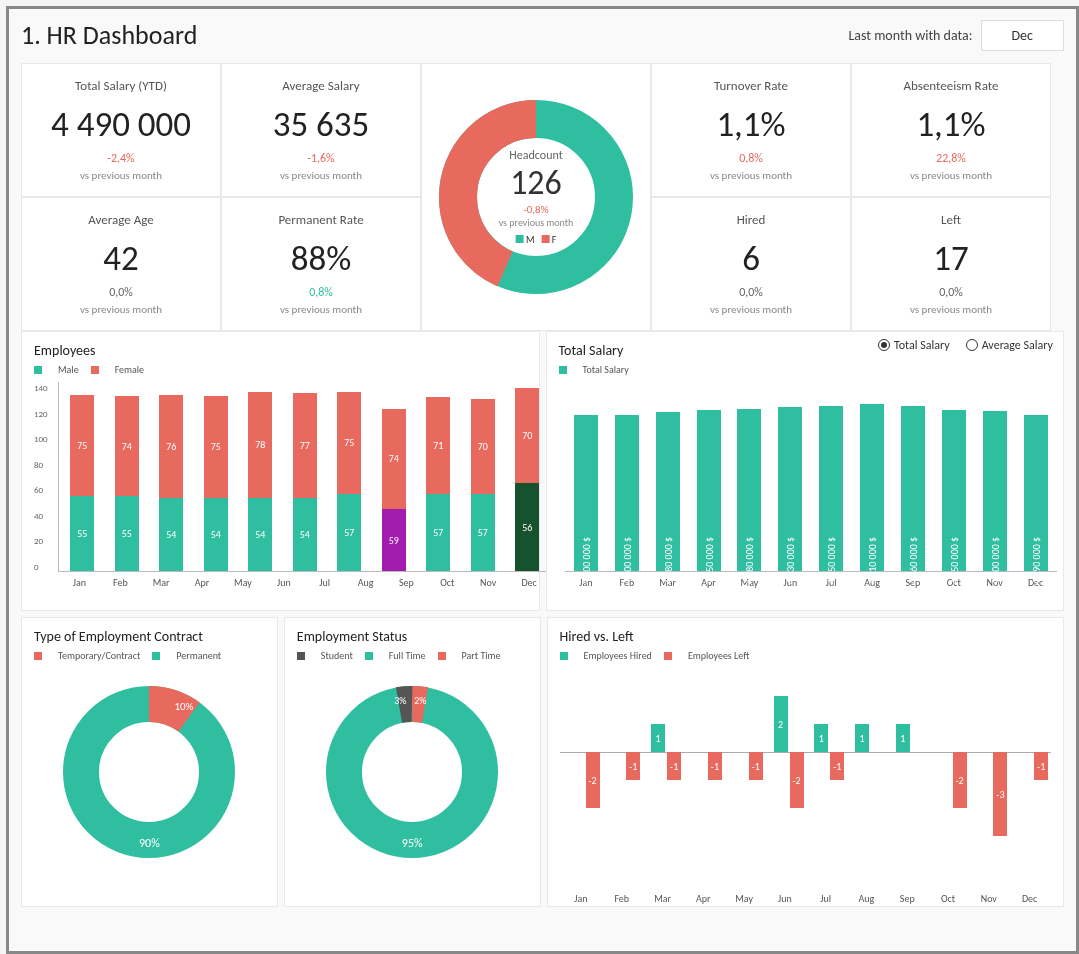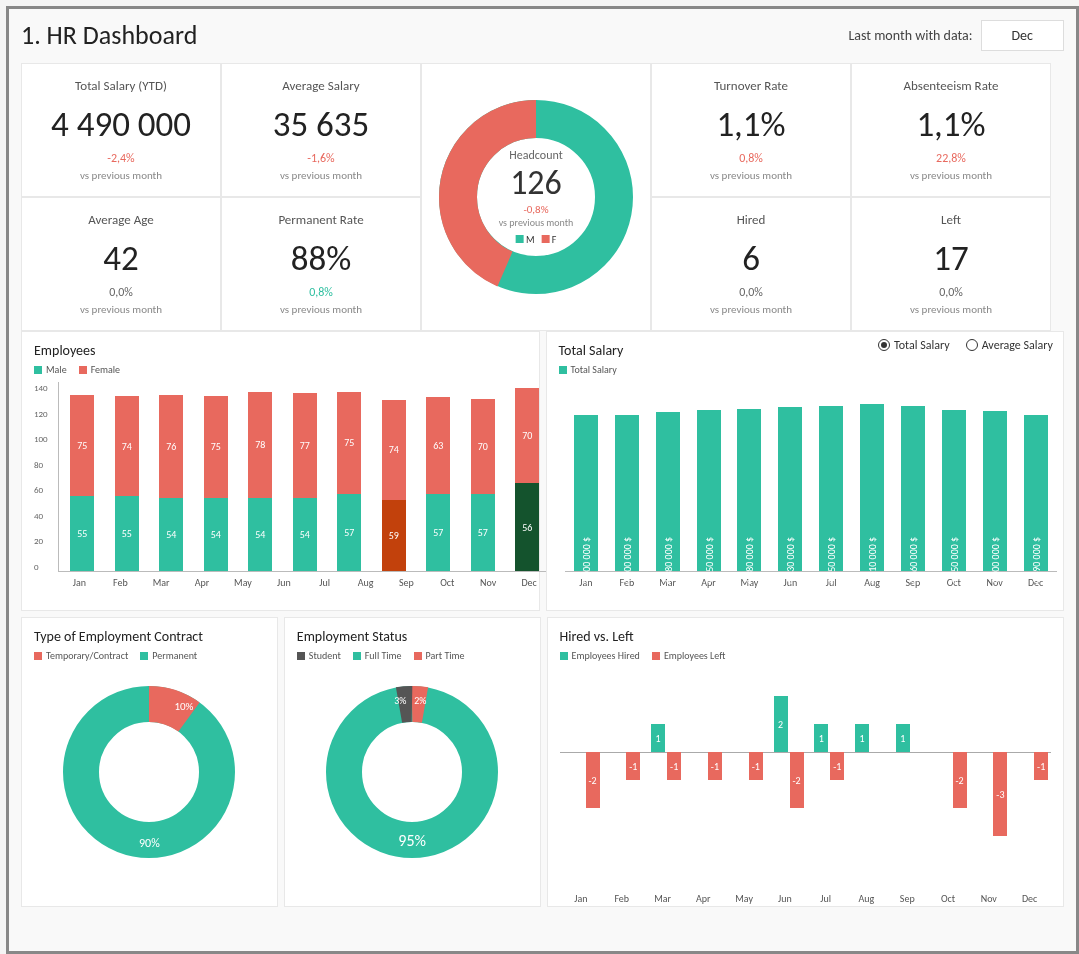--- a/index.html
+++ b/index.html
@@ -17,21 +17,21 @@
   .card-delta { font-size: 12px; margin-top: 6px; }
   .neg { color: #e8695e; }
   .pos { color: #2fbfa0; }
   .neu { color: #666; }
   .card-note { font-size: 11px; color: #888; margin-top: 4px; }
   .donut-card { background: #fff; border: 1px solid #e8e8e8; grid-row: span 2; display: flex; flex-direction: column; align-items: center; justify-content: center; }
   .panel-row { display: flex; gap: 6px; height: 280px; margin-bottom: 6px; }
   .panel { background: #fff; border: 1px solid #e8e8e8; padding: 10px 12px; position: relative; }
   .panel-title { font-size: 14px; color: #222; margin-bottom: 4px; }
   .legend { display: flex; gap: 12px; font-size: 10px; color: #555; margin-bottom: 6px; }
-  .legend-item { display: flex; align-items: center; gap: 4px; }
+  .legend-item { display: flex; align-items: center; gap: 16px; }
   .sw { width: 8px; height: 8px; display: inline-block; }
   .teal { background: #2fbfa0; }
   .coral { background: #e8695e; }
   .dkgray { background: #555; }
   .radio-group { position: absolute; top: 6px; right: 10px; display: flex; gap: 16px; font-size: 12px; align-items: center; }
   .radio { display: inline-flex; align-items: center; gap: 4px; }
   .radio-circle { width: 12px; height: 12px; border: 1.5px solid #333; border-radius: 50%; display: inline-flex; align-items: center; justify-content: center; }
   .radio-dot { width: 6px; height: 6px; background: #333; border-radius: 50%; }
   .chart { position: relative; width: 100%; }
   .bars { display: flex; align-items: flex-end; gap: 6px; border-bottom: 1px solid #bbb; border-left: 1px solid #bbb; padding: 0 4px; height: 190px; }
@@ -181,24 +181,24 @@
             <div class="barcol">
               <div class="barseg" style="background: rgb(232, 105, 94); height: 104.5px;">77</div>
               <div class="barseg" style="background: rgb(47, 191, 160); height: 73.2857px;">54</div>
             </div>
             <div class="barcol">
               <div class="barseg" style="background: rgb(232, 105, 94); height: 101.786px;">75</div>
               <div class="barseg" style="background: rgb(47, 191, 160); height: 77.3571px;">57</div>
             </div>
             <div class="barcol">
               <div class="barseg" style="background: rgb(232, 105, 94); height: 100.429px;">74</div>
-              <div class="barseg" style="background: #c2410c; height: 71px;">59</div>
-            </div>
-            <div class="barcol">
-              <div class="barseg" style="background: rgb(232, 105, 94); height: 96.3571px;">63</div>
+              <div class="barseg" style="background: #a21caf; height: 62px;">59</div>
+            </div>
+            <div class="barcol">
+              <div class="barseg" style="background: rgb(232, 105, 94); height: 96.3571px;">71</div>
               <div class="barseg" style="background: rgb(47, 191, 160); height: 77.3571px;">57</div>
             </div>
             <div class="barcol">
               <div class="barseg" style="background: rgb(232, 105, 94); height: 95px;">70</div>
               <div class="barseg" style="background: rgb(47, 191, 160); height: 77.3571px;">57</div>
             </div>
             <div class="barcol">
               <div class="barseg" style="background: rgb(232, 105, 94); height: 95px;">70</div>
               <div class="barseg" style="background: #14532d; height: 88px;">56</div>
             </div>
@@ -361,21 +361,21 @@
           </span>
       </div>
       <div style="position:relative;width:180px;height:180px;margin:20px auto 0;">
         <svg width="180" height="180" viewBox="0 0 180 180">
           <circle cx="90" cy="90" r="68" fill="none" stroke="#2fbfa0" stroke-width="36"></circle>
           <path d="M90 22 A68 68 0 0 1 103 23" fill="none" stroke="#e8695e" stroke-width="36"></path>
           <path d="M77 23 A68 68 0 0 1 90 22" fill="none" stroke="#555" stroke-width="36"></path>
         </svg>
         <div style="position:absolute;top:12px;left:72px;color:#fff;font-size:10px;">3%</div>
         <div style="position:absolute;top:12px;left:92px;color:#fff;font-size:10px;">2%</div>
-        <div style="position:absolute;bottom:12px;left:50%;transform:translateX(-50%);color:#fff;font-size:16px;">95%</div>
+        <div style="position:absolute;bottom:12px;left:50%;transform:translateX(-50%);color:#fff;font-size:12px;">95%</div>
       </div>
     </div>
 
     <div class="panel" style="width:520px;">
       <div class="panel-title">Hired vs. Left</div>
       <div class="legend">
         <span class="legend-item">
             <span class="sw teal"></span>
             <span>Employees Hired</span>
           </span>

